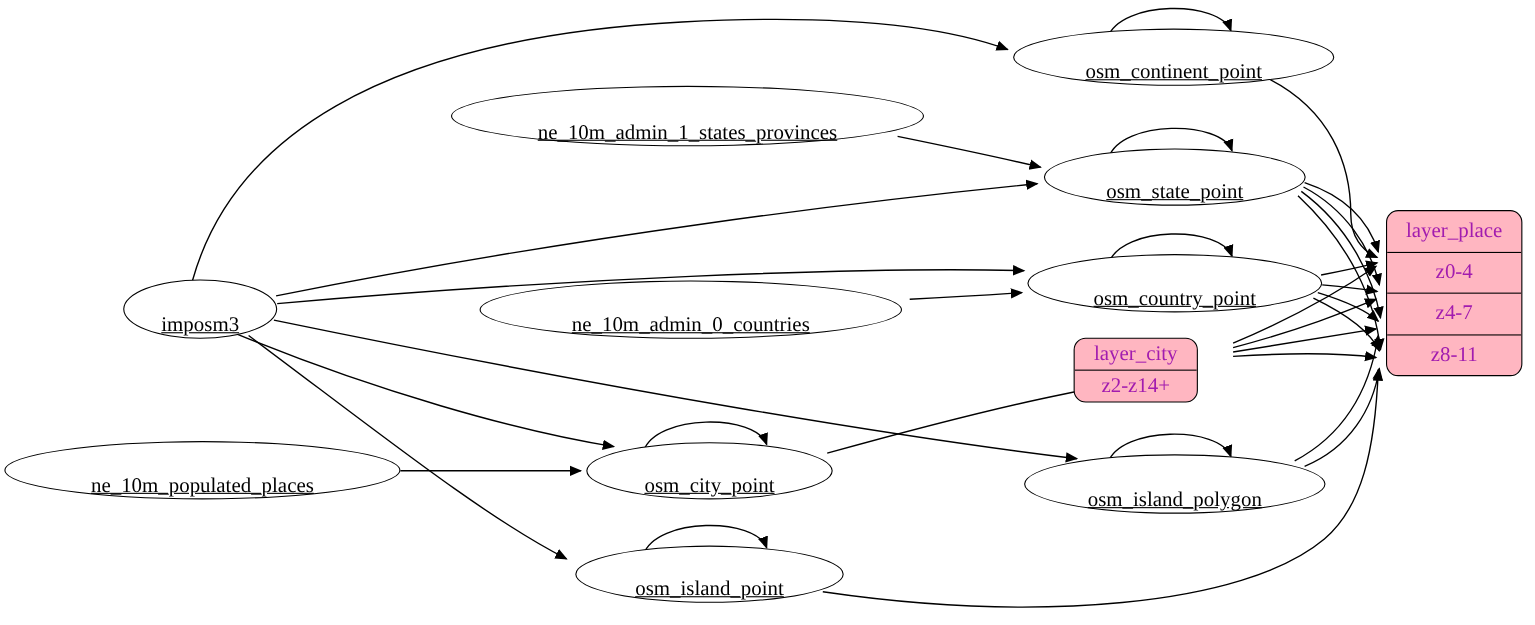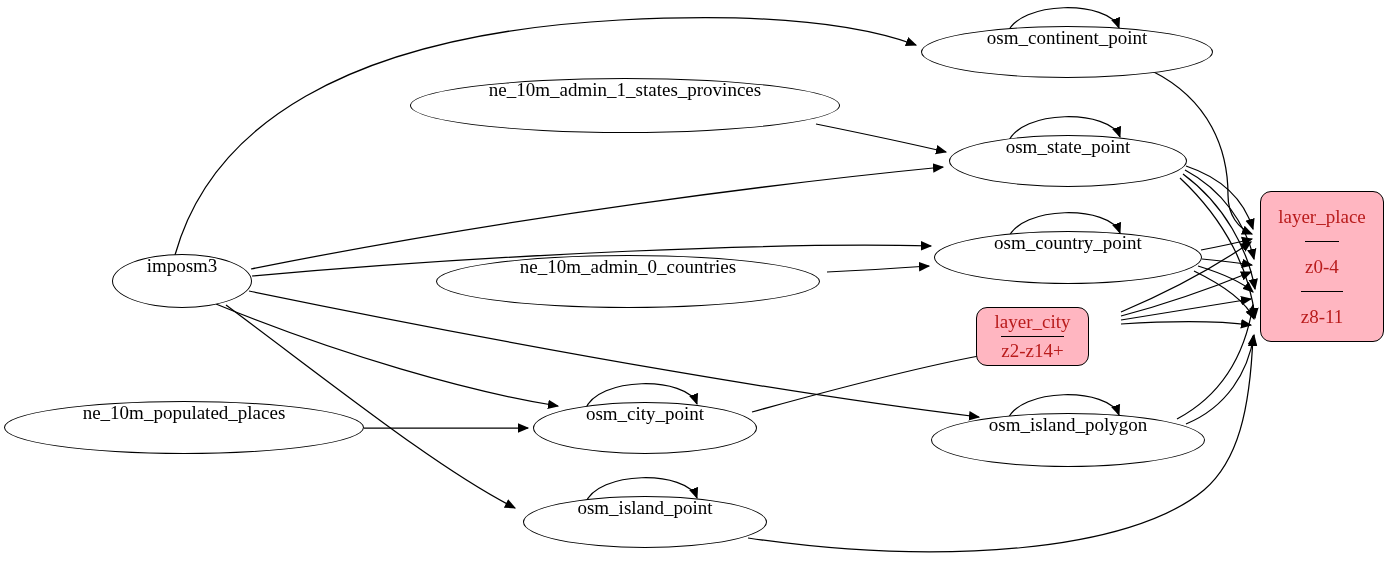--- a/index.html
+++ b/index.html
@@ -4,32 +4,32 @@
 <style>
   html,body{margin:0;padding:0;background:#ffffff;}
   .canvas{
     position:relative;
     width:1395px;height:568px;
     background:#ffffff;
     font-family:"Liberation Serif","DejaVu Serif",serif;
     overflow:hidden;
   }
   svg.edges{position:absolute;left:0;top:0;z-index:1;}
-  .node{position:absolute;z-index:2;display:flex;align-items:flex-start;justify-content:center;box-sizing:border-box;}
+  .node{position:absolute;z-index:2;display:flex;align-items:flex-end;justify-content:center;box-sizing:border-box;text-decoration:underline;}
   .ellipse{
     border:1.4px solid #000;border-radius:50%;
     background:#ffffff;
     font-size:19px;color:#000;white-space:nowrap;
   }
   .record{
     border:1.6px solid #000;border-radius:11px;
     overflow:hidden;
     display:flex;flex-direction:column;
-    font-size:19px;color:#b91c1c;
-    z-index:2;position:absolute;box-sizing:border-box;align-items:center;
+    font-size:19px;color:#a21caf;
+    z-index:2;position:absolute;box-sizing:border-box;
   }
   .rrow{
     flex:1;display:flex;align-items:center;justify-content:center;
     border-top:1.3px solid #000;white-space:nowrap;
   }
   .rrow:first-child{border-top:none;}
 </style>
 </head>
 <body>
 
@@ -122,16 +122,17 @@
   </div>
 
   <div class="record" style="left:976px;top:307px;width:113px;height:59px;background:#ffb6c1">
     <div class="rrow">layer_city</div>
     <div class="rrow">z2-z14+</div>
   </div>
 
   <div class="record" style="left:1260px;top:191px;width:124px;height:151px;background:#ffb6c1">
     <div class="rrow">layer_place</div>
     <div class="rrow">z0-4</div>
+    <div class="rrow">z4-7</div>
     <div class="rrow">z8-11</div>
   </div>
 
 </div>
 
 </body></html>

